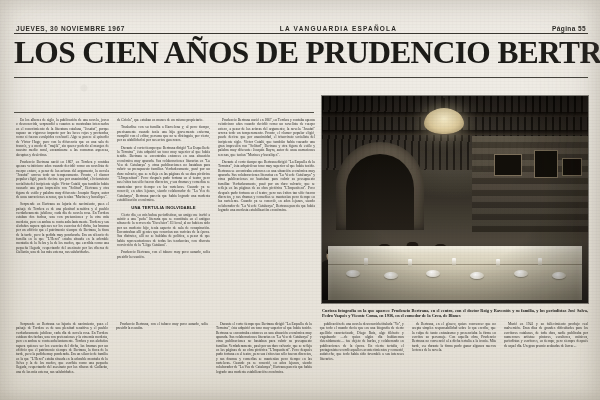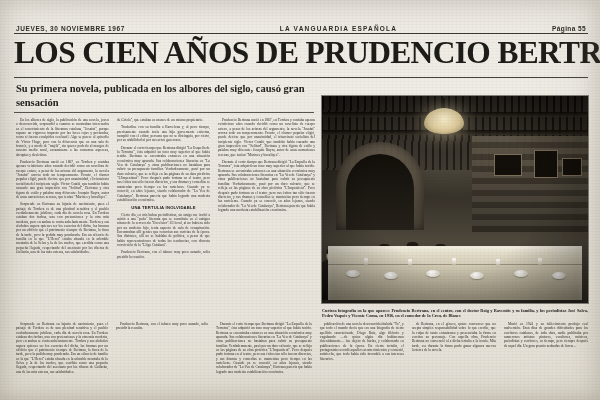--- a/index.html
+++ b/index.html
@@ -352,21 +352,20 @@
 
   <div class="masthead">
     <span>JUEVES, 30 NOVIEMBRE 1967</span>
     <span class="center">LA VANGUARDIA ESPAÑOLA</span>
     <span class="right">Página 55</span>
   </div>
   <div class="rule-top"></div>
 
   <div class="headline">LOS CIEN AÑOS DE PRUDENCIO BERTRANA</div>
   <div class="rule-under-headline"></div>
-  <div class="subhead">Su primera novela, publicada en los albores del siglo, causó gran sensación</div>
   <div class="rule-under-sub"></div>
 
   <div class="cols">
     <div class="col">
       <p class="indent">En los albores de siglo, la publicación de una novela, joven o desconocida, sorprendió a cuantos se mostraban interesados en el conocimiento de la literatura catalana, "Josafat", porque supuso un vigoroso impacto por las luces rojas y profundas, como si fueran esculpidos con buril. Algo se parece al episodio de Víctor Hugo, pero con la diferencia que en una sala de francés, y a modo de "mujik", sin querer poderlo al margen de nuestro medio rural, encaminarse a las comarcas aspereza, abruptas y desérticas.</p>
       <p class="indent">Prudencio Bertrana nació en 1867, en Tordera y contaba apenas veinticinco años cuando decidió como un novelista de cuerpo entero, a pesar de las ariscas del argumento, la novela "Josafat" arroxa todo un temperamento. Pronto, el clamor popular eligió, puede decirse que por unanimidad, el triunvirato socialista del incipiente siglo. Víctor Català, que también había causado una gran impresión con "Solitud", Bertrana y otra figura de estilo y palabra muy diferente: Joaquín Ruyra, autor de unas narraciones serenas, que tenían "Marines y bucaliqes".</p>
       <p class="indent">Sorprende en Bertrana su lujuria de nacimiento, pues el paisaje de Tordera es de una plenitud sensitiva y el pueblo verdaderamente jubiloso, cada día de novela rosa. En Tordera estaban dos fachas, una con pretensiones y la otra más modesta, pero en ambas se conta anhelantemente. Tordera y sus aledaños supera quienes ser los esencias del dicha, las brumas por un edificio que el patrimonio siempre de Bertrana, la finca de la tarde, pero la pedida muy ponderada. Era un silencio de familia en la que "L'Heroi" estaba situada en la adorable montaña de la Selva y la de los ruedos, que escribía como una pequeña llegada, respectando del asesinato por las riberas de Gullarán, una de las más enteras, sus salubridades.</p>
     </div>
     <div class="col">
       <p>de Gríola", que estaban en manos de un mismo propietario.</p>

